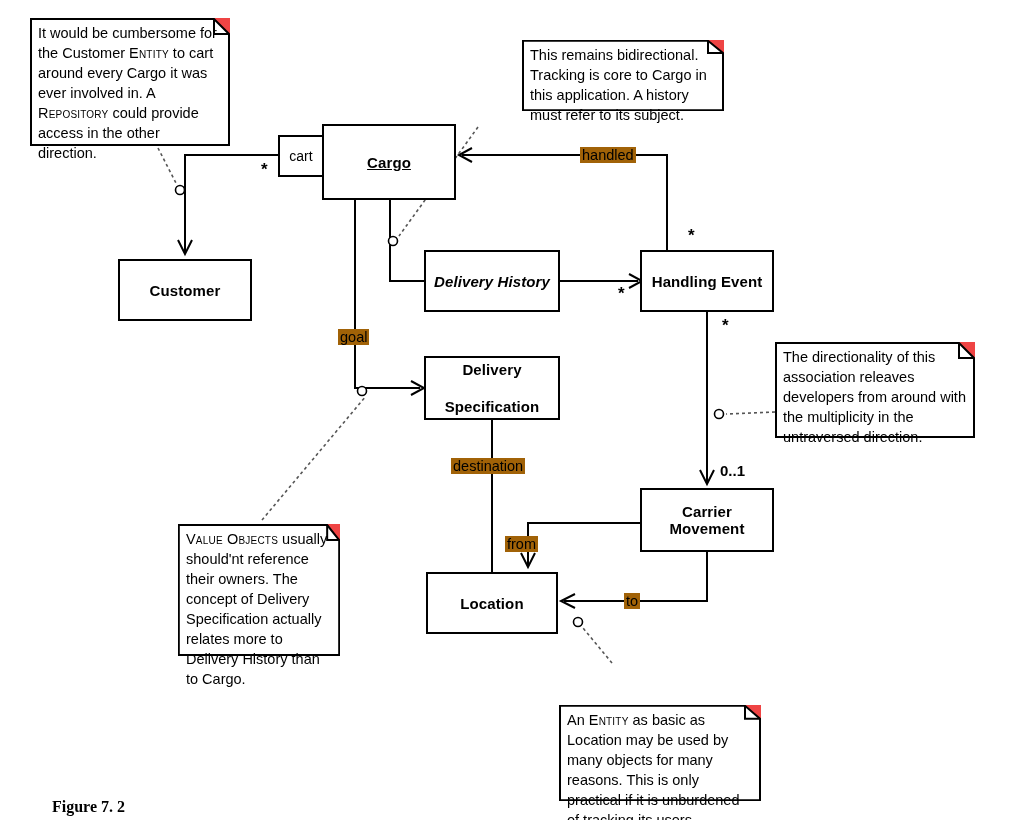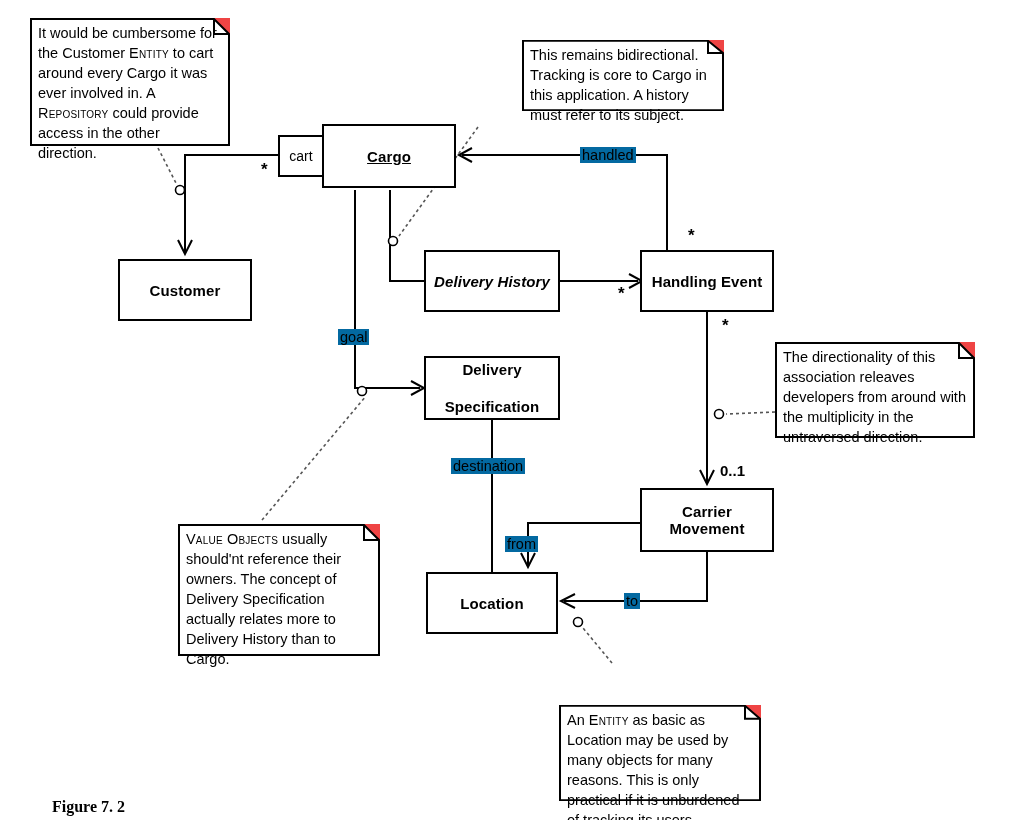--- a/index.html
+++ b/index.html
@@ -67,21 +67,21 @@
     left: 0; top: 0;
     width: 100%; height: 100%;
     z-index: 1;
   }
   
   .edge-label {
     position: absolute;
     font-size: 14.5px;
     line-height: 16px;
     white-space: nowrap;
-    background: #0369a1;
+    background: #a16207;
     padding: 0 2px;
   }
   .mult {
     position: absolute;
     font-size: 15px;
     font-weight: bold;
     line-height: 15px;
     white-space: nowrap;
   }
   .mult.star { font-size: 17px; }
@@ -173,21 +173,21 @@
       <path d="M262,520 L366,396" fill="none" stroke="#555" stroke-width="1.6" stroke-dasharray="3,3"></path>
       <circle cx="362" cy="391" r="4.5" fill="#fff" stroke="#000" stroke-width="1.6"></circle>
     </g>
 
     <g>
       <path d="M612,663 L583,628" fill="none" stroke="#555" stroke-width="1.6" stroke-dasharray="3,3"></path>
       <circle cx="578" cy="622" r="4.5" fill="#fff" stroke="#000" stroke-width="1.6"></circle>
     </g>
   </svg>
 
-  <div class="uml-class" style="left:322px; top:124px; width:134px; height:64px;text-decoration:underline;">
+  <div class="uml-class" style="left:322px; top:124px; width:134px; height:76px;text-decoration:underline;">
     <span>Cargo</span>
   </div>
 
   <div class="role-box" style="left:278px; top:135px; width:46px; height:42px;">
     <span>cart</span>
   </div>
 
   <div class="uml-class" style="left:118px; top:259px; width:134px; height:62px;">
     <span>Customer</span>
   </div>
@@ -249,21 +249,21 @@
   <div class="note" style="left:775px; top:342px; width:200px; height:96px;">
     <svg class="note-svg" viewBox="0 0 200 96" preserveAspectRatio="none">
       <path d="M1,1 L184,1 L199,16 L199,95 L1,95 Z" fill="#fff" stroke="#000" stroke-width="2" vector-effect="non-scaling-stroke"></path>
       <path d="M184,1 L184,16 L199,16" fill="none" stroke="#000" stroke-width="2" vector-effect="non-scaling-stroke"></path>
     </svg>
     <div class="txt">
       <span>The directionality of this association releaves developers from around with the multiplicity in the untraversed direction.</span>
     </div>
   </div>
 
-  <div class="note" style="left:178px; top:524px; width:202px; height:132px;">
+  <div class="note" style="left:178px; top:524px; width:162px; height:132px;">
     <svg class="note-svg" viewBox="0 0 202 132" preserveAspectRatio="none">
       <path d="M1,1 L186,1 L201,16 L201,131 L1,131 Z" fill="#fff" stroke="#000" stroke-width="2" vector-effect="non-scaling-stroke"></path>
       <path d="M186,1 L186,16 L201,16" fill="none" stroke="#000" stroke-width="2" vector-effect="non-scaling-stroke"></path>
     </svg>
     <div class="txt">
       <span class="sc">Value Objects</span><span> usually should'nt reference their owners. The concept of Delivery Specification actually relates more to Delivery History than to Cargo.</span>
     </div>
   </div>
 
   <div class="note" style="left:559px; top:665px; width:202px; height:96px;margin-top:40px;">

